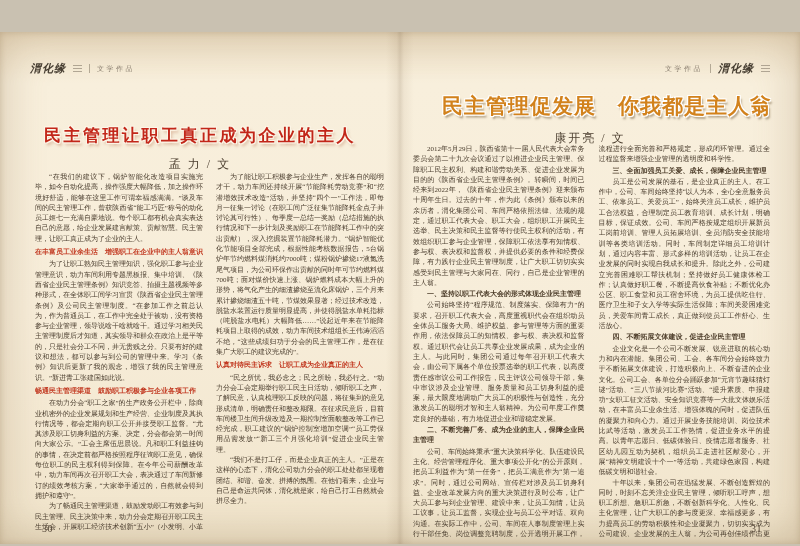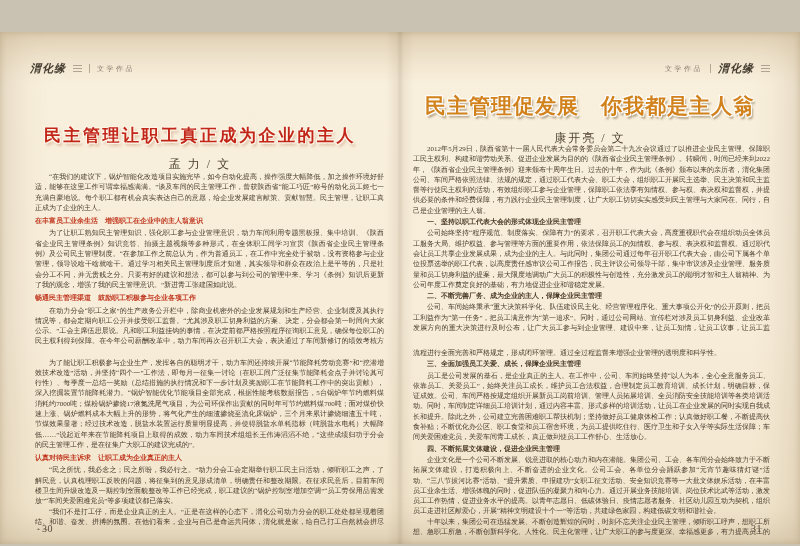--- a/index.html
+++ b/index.html
@@ -17,30 +17,30 @@
   .hdr-right{right:30px;}
   .logo{font-style:italic;font-weight:bold;font-size:11px;color:#473e32;letter-spacing:1px;}
   .logo-meta{width:9px;height:8px;opacity:.75;
     background:repeating-linear-gradient(180deg,#9a8f7e 0 1px,transparent 1px 3px);}
   .sep{width:1px;height:9px;background:#b4a995;}
   .sec{letter-spacing:2.5px;}
 
   .title-left{position:absolute;left:30px;width:340px;top:92px;text-align:center;
     font-weight:bold;font-size:17px;color:#c22619;letter-spacing:2.5px;
     text-shadow:-1px -1px 0 #fdf6e8,1px -1px 0 #fdf6e8,-1px 1px 0 #fdf6e8,1px 1px 0 #fdf6e8,2px 3px 3px rgba(160,70,30,.35);}
-  .title-right{position:absolute;left:408px;width:364px;top:60px;text-align:center;
+  .title-right{position:absolute;left:408px;width:364px;top:60px;text-align:right;
     font-family:"Liberation Sans","DejaVu Sans",sans-serif;font-weight:bold;font-size:21px;
     color:#d2821c;letter-spacing:1px;
     text-shadow:-1px -1px 0 #fff,1px -1px 0 #fff,-1px 1px 0 #fff,1px 1px 0 #fff,2px 3px 2px rgba(110,85,50,.5);}
 
   .author{position:absolute;text-align:center;font-size:12px;color:#4c3f30;letter-spacing:2px;}
   .author-left{left:30px;width:340px;top:124px;}
   .author-right{left:408px;width:364px;top:98px;}
 
-  .cols{position:absolute;display:flex;flex-direction:column;}
+  .cols{position:absolute;display:flex;}
   .cols-left{left:35px;top:140px;width:349px;height:358px;gap:13px;}
   .cols-right{left:413px;top:112px;width:357px;height:394px;gap:14px;}
   .col{flex:1;overflow:hidden;}
 
   .para,.h-red,.h-bold{margin:0;font-size:7px;line-height:10.3px;
     text-align:justify;color:#483b2c;}
   .para{text-indent:2em;}
   .para.noindent{text-indent:0;}
   .h-red{color:#c23a22;font-weight:bold;margin:3px 0 2px 0;}
   .h-bold{font-weight:bold;color:#4e3e2b;text-indent:2em;margin:1px 0;}
@@ -78,21 +78,21 @@
         <p class="para">“在我们的建议下，锅炉智能化改造项目实施完毕，如今自动化提高，操作强度大幅降低，加之操作环境好舒适，能够在这里工作可谓幸福感满满。”谈及车间的民主管理工作，曾获陕西省“能工巧匠”称号的动化员工姬七一充满自豪地说。每个职工都有机会真实表达自己的意愿，给企业发展建言献策、贡献智慧。民主管理，让职工真正成为了企业的主人。</p>
         <p class="h-red">在丰富员工业余生活　增强职工在企业中的主人翁意识</p>
         <p class="para">为了让职工熟知民主管理知识，强化职工参与企业管理意识，动力车间利用专题黑板报、集中培训、《陕西省企业民主管理条例》知识竞答、拍摄主题视频等多种形式，在全体职工间学习宣贯《陕西省企业民主管理条例》及公司民主管理制度。“在参加工作之前总认为，作为普通员工，在工作中完全处于被动，没有资格参与企业管理，领导说啥干啥就啥干。通过学习相关民主管理制度后才知道，其实领导和群众在政治上是平等的，只是社会分工不同，并无贵贱之分。只要有好的建议和想法，都可以参与到公司的管理中来。学习《条例》知识后更新了我的观念，增强了我的民主管理意识。”新进青工张建国如此说。</p>
         <p class="h-red">畅通民主管理渠道　鼓励职工积极参与企业各项工作</p>
         <p class="para">在动力分会“职工之家”的生产政务公开栏中，除商业机密外的企业发展规划和生产经营、企业制度及其执行情况等，都会定期向职工公开并接受职工监督。“尤其涉及职工切身利益的方案、决定，分会都会第一时间向大家公示。”工会主席伍思晨说。凡和职工利益挂钩的事情，在决定前都严格按照程序征询职工意见，确保每位职工的民主权利得到保障。在今年公司薪酬改革中，动力车间再次召开职工大会，表决通过了车间新修订的绩效考核方案，“大家举手通过的，自然就会得到拥护和遵守”。</p>
         <p class="para">为了畅通民主管理渠道，鼓励发动职工有效参与到民主管理、民主决策中来，动力分会定期召开职工民主生活会，开展职工经济技术创新“五小”（小发明、小革新、小改造、小设计、小建议）项目及合理化建议，</p>
       </div>
       <div class="col">
         <p class="para">为了能让职工积极参与企业生产，发挥各自的聪明才干，动力车间还持续开展“节能降耗劳动竞赛”和“挖潜增效技术改造”活动，并坚持“四个一”工作法，即每月一征集一讨论（在职工间广泛征集节能降耗金点子并讨论其可行性）、每季度一总结一奖励（总结措施的执行情况和下一步计划及奖励职工在节能降耗工作中的突出贡献），深入挖掘装置节能降耗潜力。“锅炉智能优化节能项目全部完成，根据性能考核数据报告，5台锅炉年节约燃料煤消耗约7000吨；煤粉锅炉掺烧17液氮洗尾气项目，为公司环保作出贡献的同时年可节约燃料煤700吨；面对煤价快速上涨、锅炉燃料成本大幅上升的形势，将气化产生的细渣掺烧至流化床锅炉，三个月来累计掺烧细渣五十吨，节煤效果显著；经过技术改造，脱盐水装置运行质量明显提高，并使得脱盐水单耗指标（吨脱盐水电耗）大幅降低……”说起近年来在节能降耗项目上取得的成效，动力车间技术组组长王伟涛滔滔不绝，“这些成绩归功于分会的民主管理工作，是在征集广大职工的建议完成的”。</p>
         <p class="h-red">认真对待民主诉求　让职工成为企业真正的主人</p>
-        <p class="para">“民之所忧，我必念之；民之所盼，我必行之。”动力分会工会定期举行职工民主日活动，倾听职工之声，了解民意，认真梳理职工反映的问题，将征集到的意见形成清单，明确责任和整改期限。在征求民意后，目前车间楼卫生间升级改造及一期控制室面貌整改等工作已经完成，职工建议的“锅炉控制室增加空调”“员工劳保用品需发放”“车间关爱困难党员”等多项建议都已落实。</p>
+        <p class="para">“民之所忧，我必念之；民之所盼，我必行之。”动力分会工会定期举行职工民主日活动，倾听职工之声，了解民意，认真梳理职工反映的问题，将征集到的意见形成清单，明确责任和整改期限。在征求民意后，目前车间楼卫生间升级改造及一期控制室面貌整改等工作已经完成，职工建议的“锅炉控制室增加空调”“员工劳保用品需发放”“新工三个月强化培训”促进企业民主管理。</p>
         <p class="para">“我们不是打工仔，而是企业真正的主人。”正是在这样的心态下，渭化公司动力分会的职工处处都呈现着团结、和谐、奋发、拼搏的氛围。在他们看来，企业与自己是命运共同体，渭化就是家，给自己打工自然就会拼尽全力。</p>
       </div>
     </div>
     <div class="pagenum pn-left">30</div>
 
     <div class="title-right">民主管理促发展　你我都是主人翁</div>
     <div class="author author-right">康开亮 / 文</div>
 
     <div class="cols cols-right">
       <div class="col">

